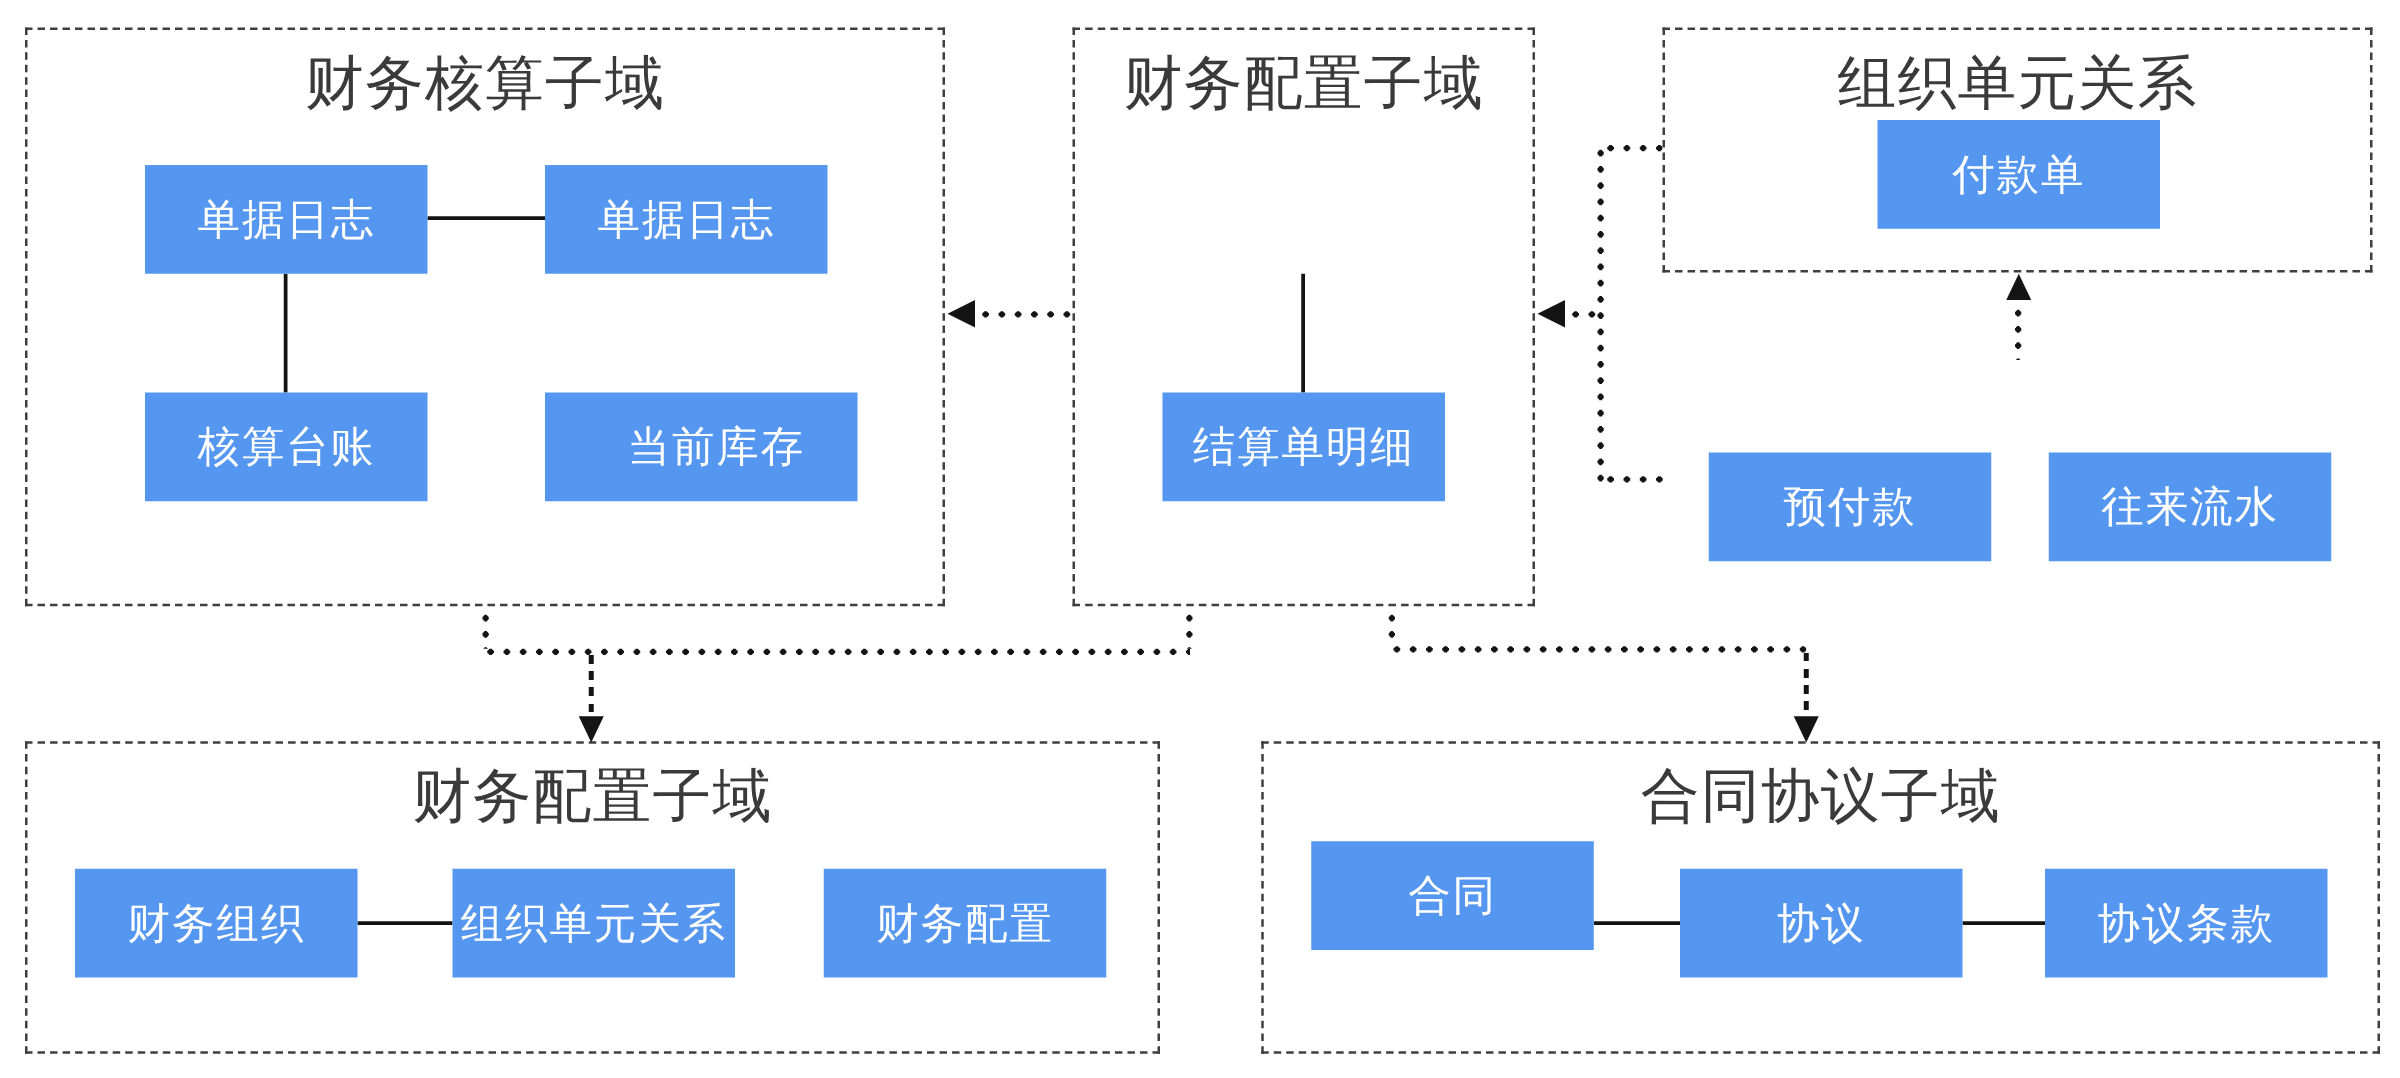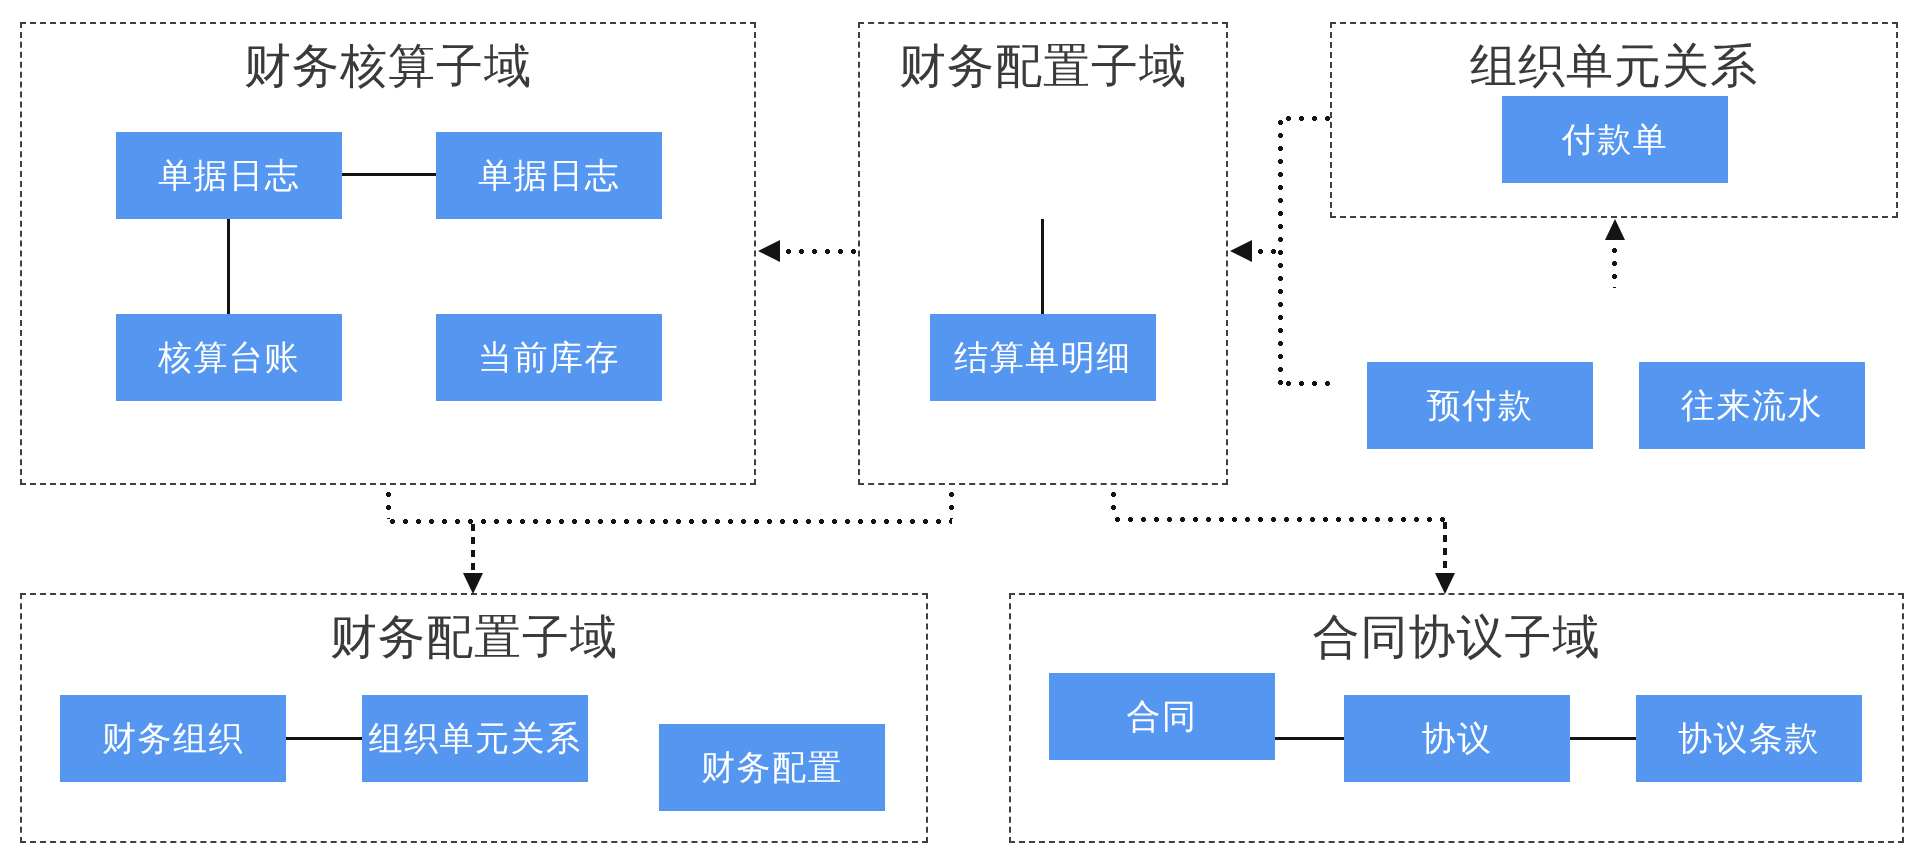--- a/index.html
+++ b/index.html
@@ -49,25 +49,25 @@
   
   #c-fa{left:20px;top:22px;width:736px;height:463px;}
   #c-sm{left:858px;top:22px;width:370px;height:463px;}
   #c-pm{left:1330px;top:22px;width:568px;height:196px;}
   #c-tr{left:1332px;top:290px;width:566px;height:196px;}
   #c-fc{left:20px;top:593px;width:908px;height:250px;}
   #c-ca{left:1009px;top:593px;width:895px;height:250px;}
 
   
   #b-hsdj{left:116px;top:132px;}  #b-djrz{left:436px;top:132px;}
-  #b-hstz{left:116px;top:314px;}  #b-dqkc{left:436px;top:314px;}
+  #b-hstz{left:116px;top:314px;}  #b-dqkc{left:436px;top:314px;padding-left:24px;}
   #b-jsd{left:930px;top:132px;}   #b-jsdmx{left:930px;top:314px;}
   #b-fkd{left:1502px;top:96px;}
   #b-yfk{left:1367px;top:362px;}  #b-wlls{left:1639px;top:362px;}
-  #b-cwzz{left:60px;top:695px;}   #b-zzdygx{left:362px;top:695px;} #b-cwpz{left:659px;top:724px;}
+  #b-cwzz{left:60px;top:695px;}   #b-zzdygx{left:362px;top:695px;} #b-cwpz{left:659px;top:695px;}
   #b-ht{left:1049px;top:673px;}   #b-xy{left:1344px;top:695px;}    #b-xytk{left:1636px;top:695px;}
 
   
   #l1{left:342px;top:173px;width:94px;height:3px;}
   #l2{left:227px;top:219px;width:3px;height:95px;}
   #l3{left:1041px;top:219px;width:3px;height:95px;}
   #l4{left:286px;top:737px;width:76px;height:3px;}
   #l5{left:1275px;top:737px;width:69px;height:3px;}
   #l6{left:1570px;top:737px;width:66px;height:3px;}
 

